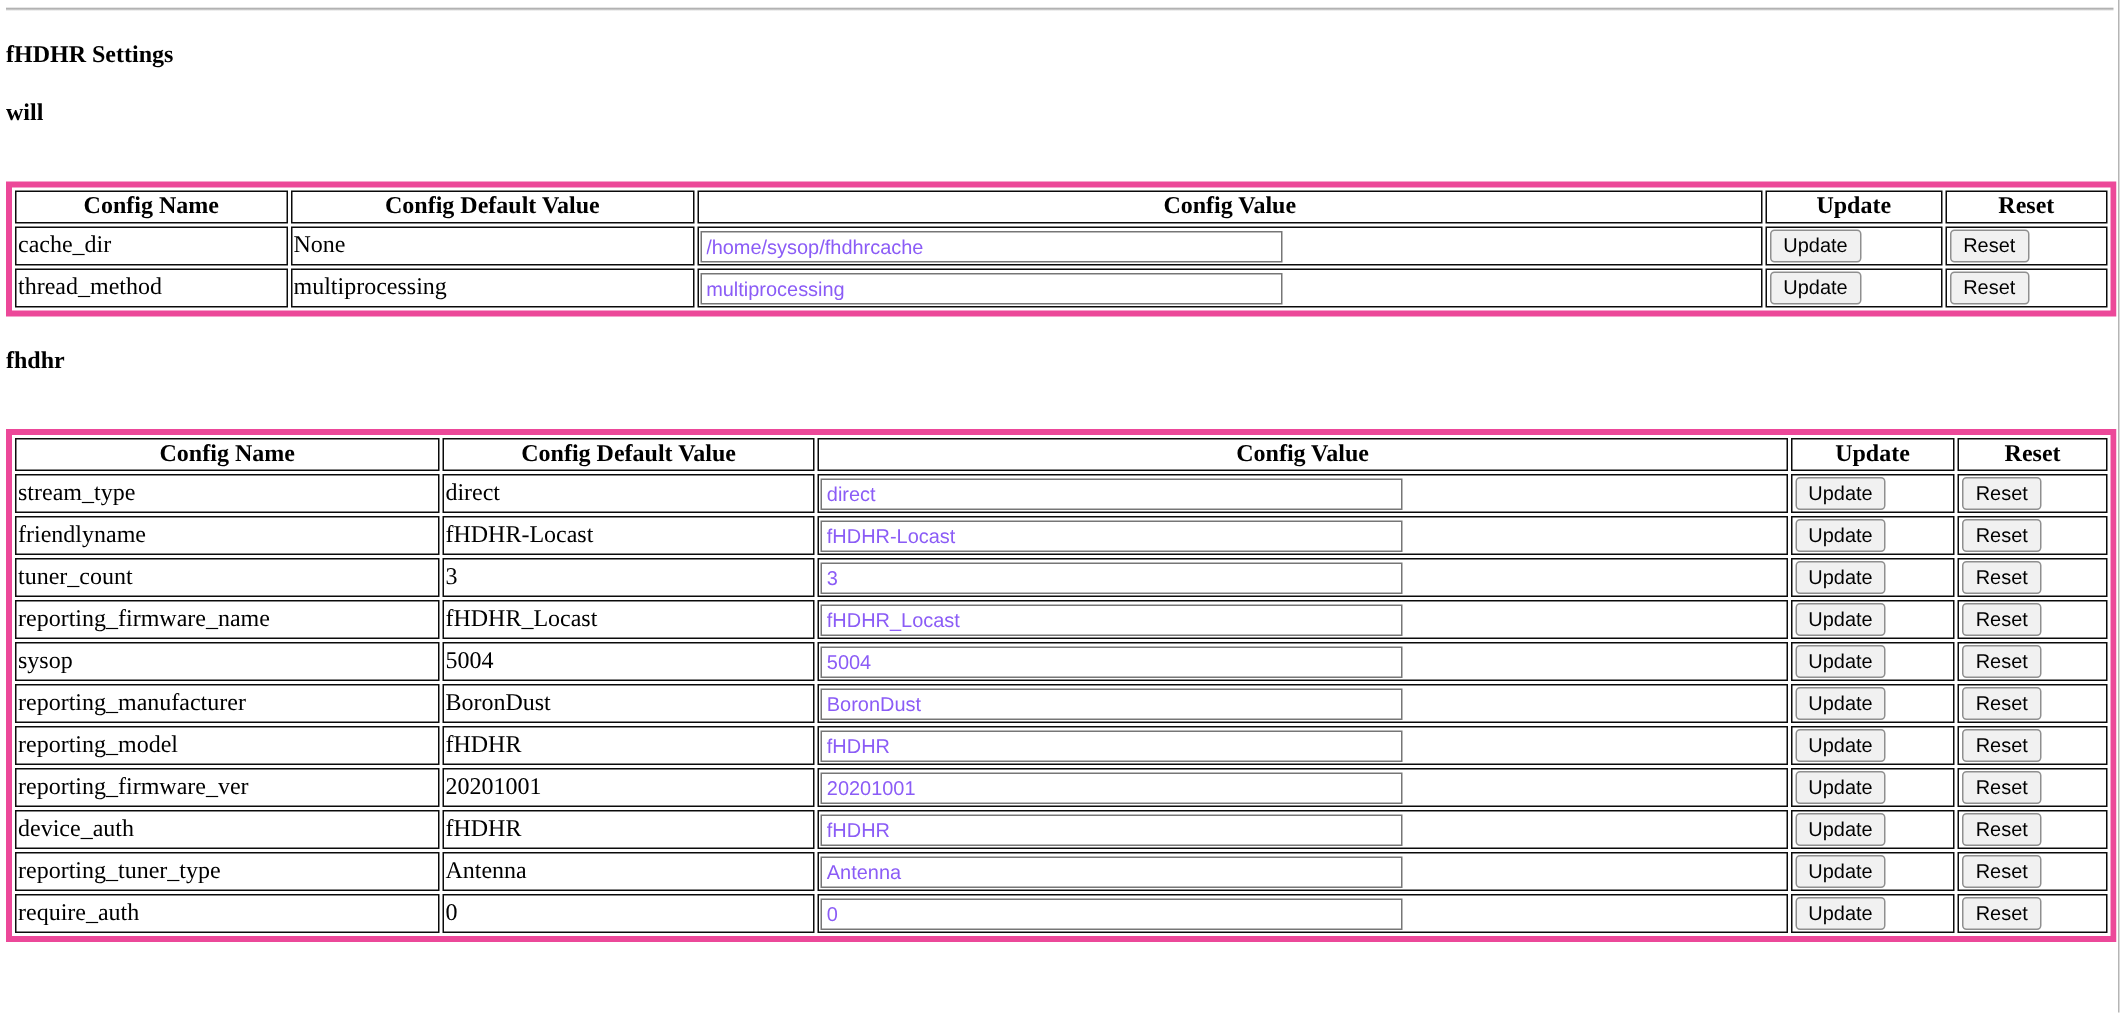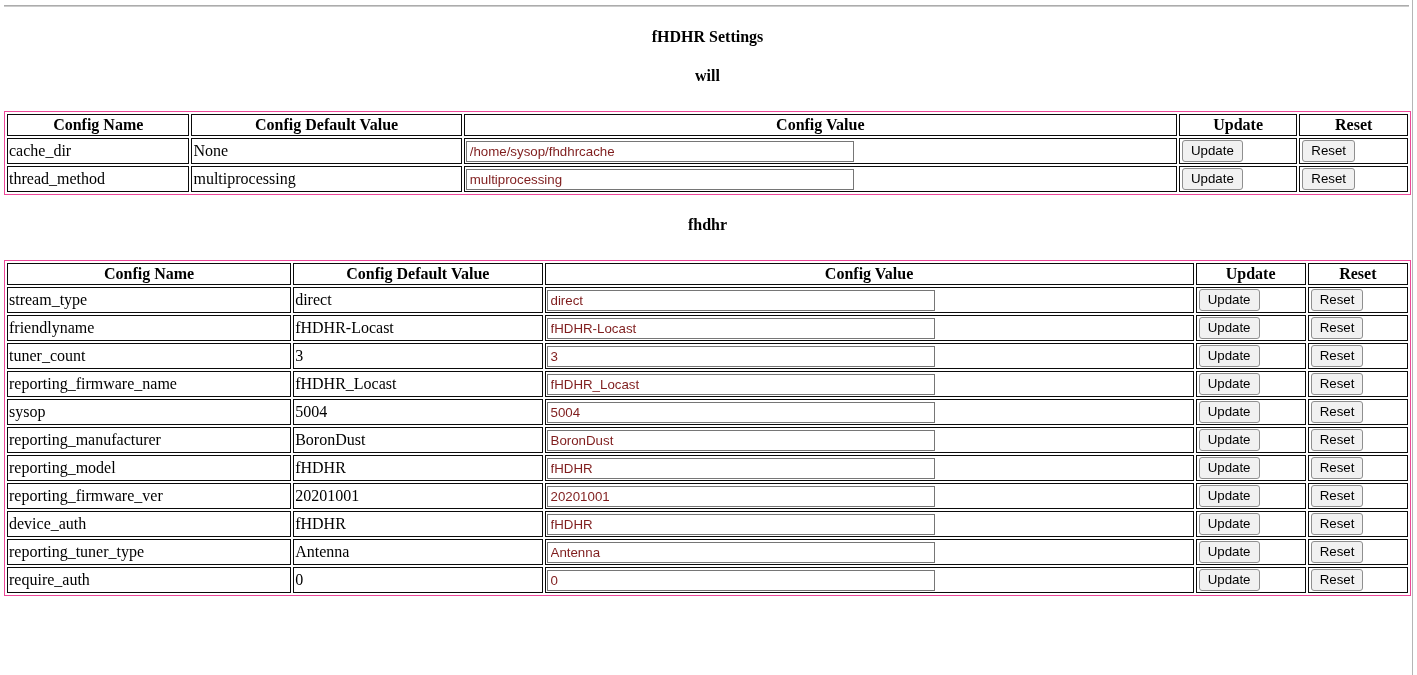--- a/index.html
+++ b/index.html
@@ -11,30 +11,30 @@
   }
   hr.top-rule {
     border: none;
     height: 2px;
     background: linear-gradient(#9c9c9c, #dcdcdc);
     margin: 0 2px 8px 0;
   }
   .heading {
     font-size: 16px;
     font-weight: bold;
-    text-align: center;
+    text-align: left;
     margin: 21px 0;
   }
   table.config-table {
     width: 100%;
     table-layout: fixed;
     border-collapse: separate;
     border-spacing: 2px;
-    border: 1px solid #ec4899;
-    margin-top: 26px;
+    border: 4px solid #ec4899;
+    margin-top: 36px;
   }
   
   table.t-main col.c1 { width: 13.1%; }
   table.t-main col.c2 { width: 19.4%; }
   table.t-main col.c3 { width: 51.2%; }
   table.t-main col.c4 { width: 8.5%;  }
   table.t-main col.c5 { width: 7.8%;  }
   
   table.t-fhdhr col.c1 { width: 20.4%; }
   table.t-fhdhr col.c2 { width: 17.9%; }
@@ -59,21 +59,21 @@
 
   input.value-input {
     width: 388px;
     max-width: 97%;
     height: 21px;
     box-sizing: border-box;
     margin: 0;
     padding: 1px 3px;
     border: 1px solid #767676;
     background: #fff;
-    color: #7f1d1d;
+    color: #8b5cf6;
     font: 13.3px "Liberation Sans", "DejaVu Sans", sans-serif;
     vertical-align: middle;
   }
   button.btn {
     font: 13.3px "Liberation Sans", "DejaVu Sans", sans-serif;
     color: #000;
     background: #f1f1f1;
     border: 1px solid #8f8f8f;
     border-radius: 3px;
     padding: 2px 8px 3px 8px;

